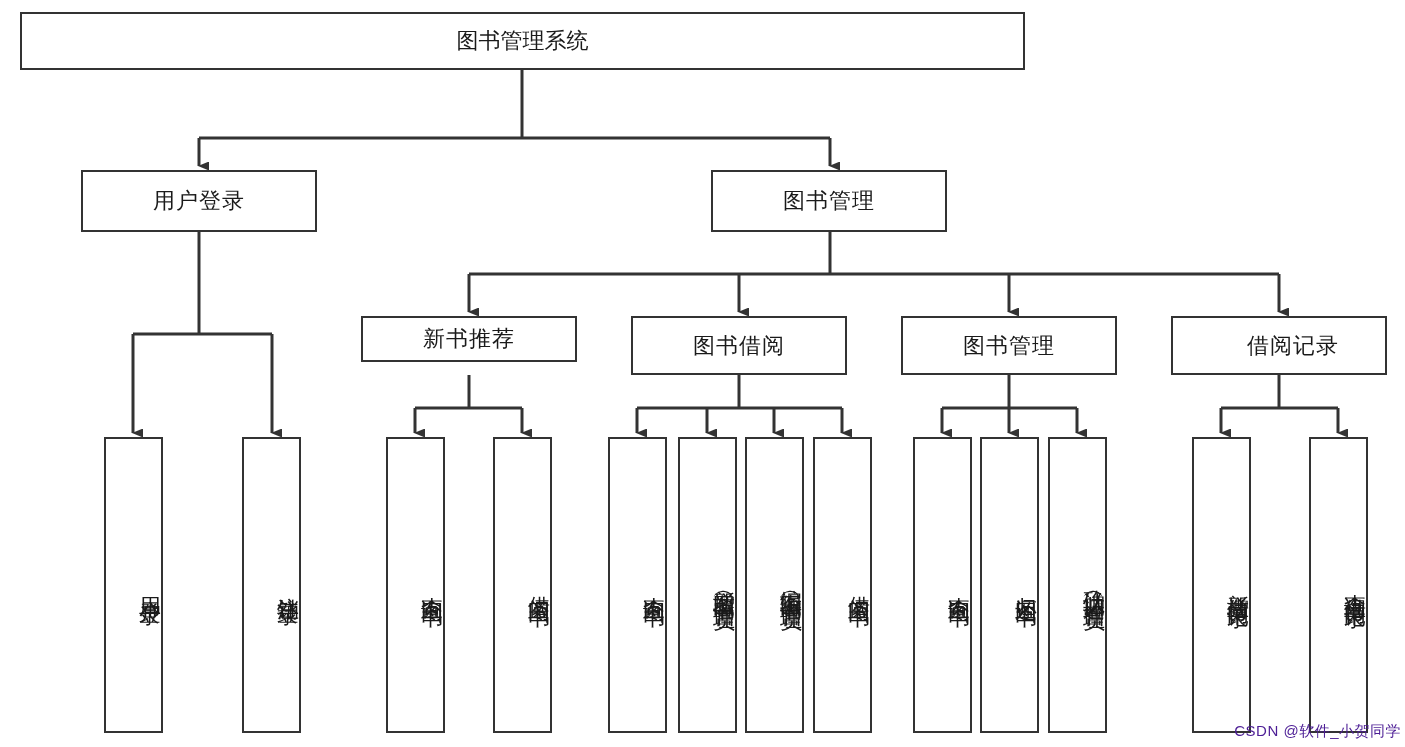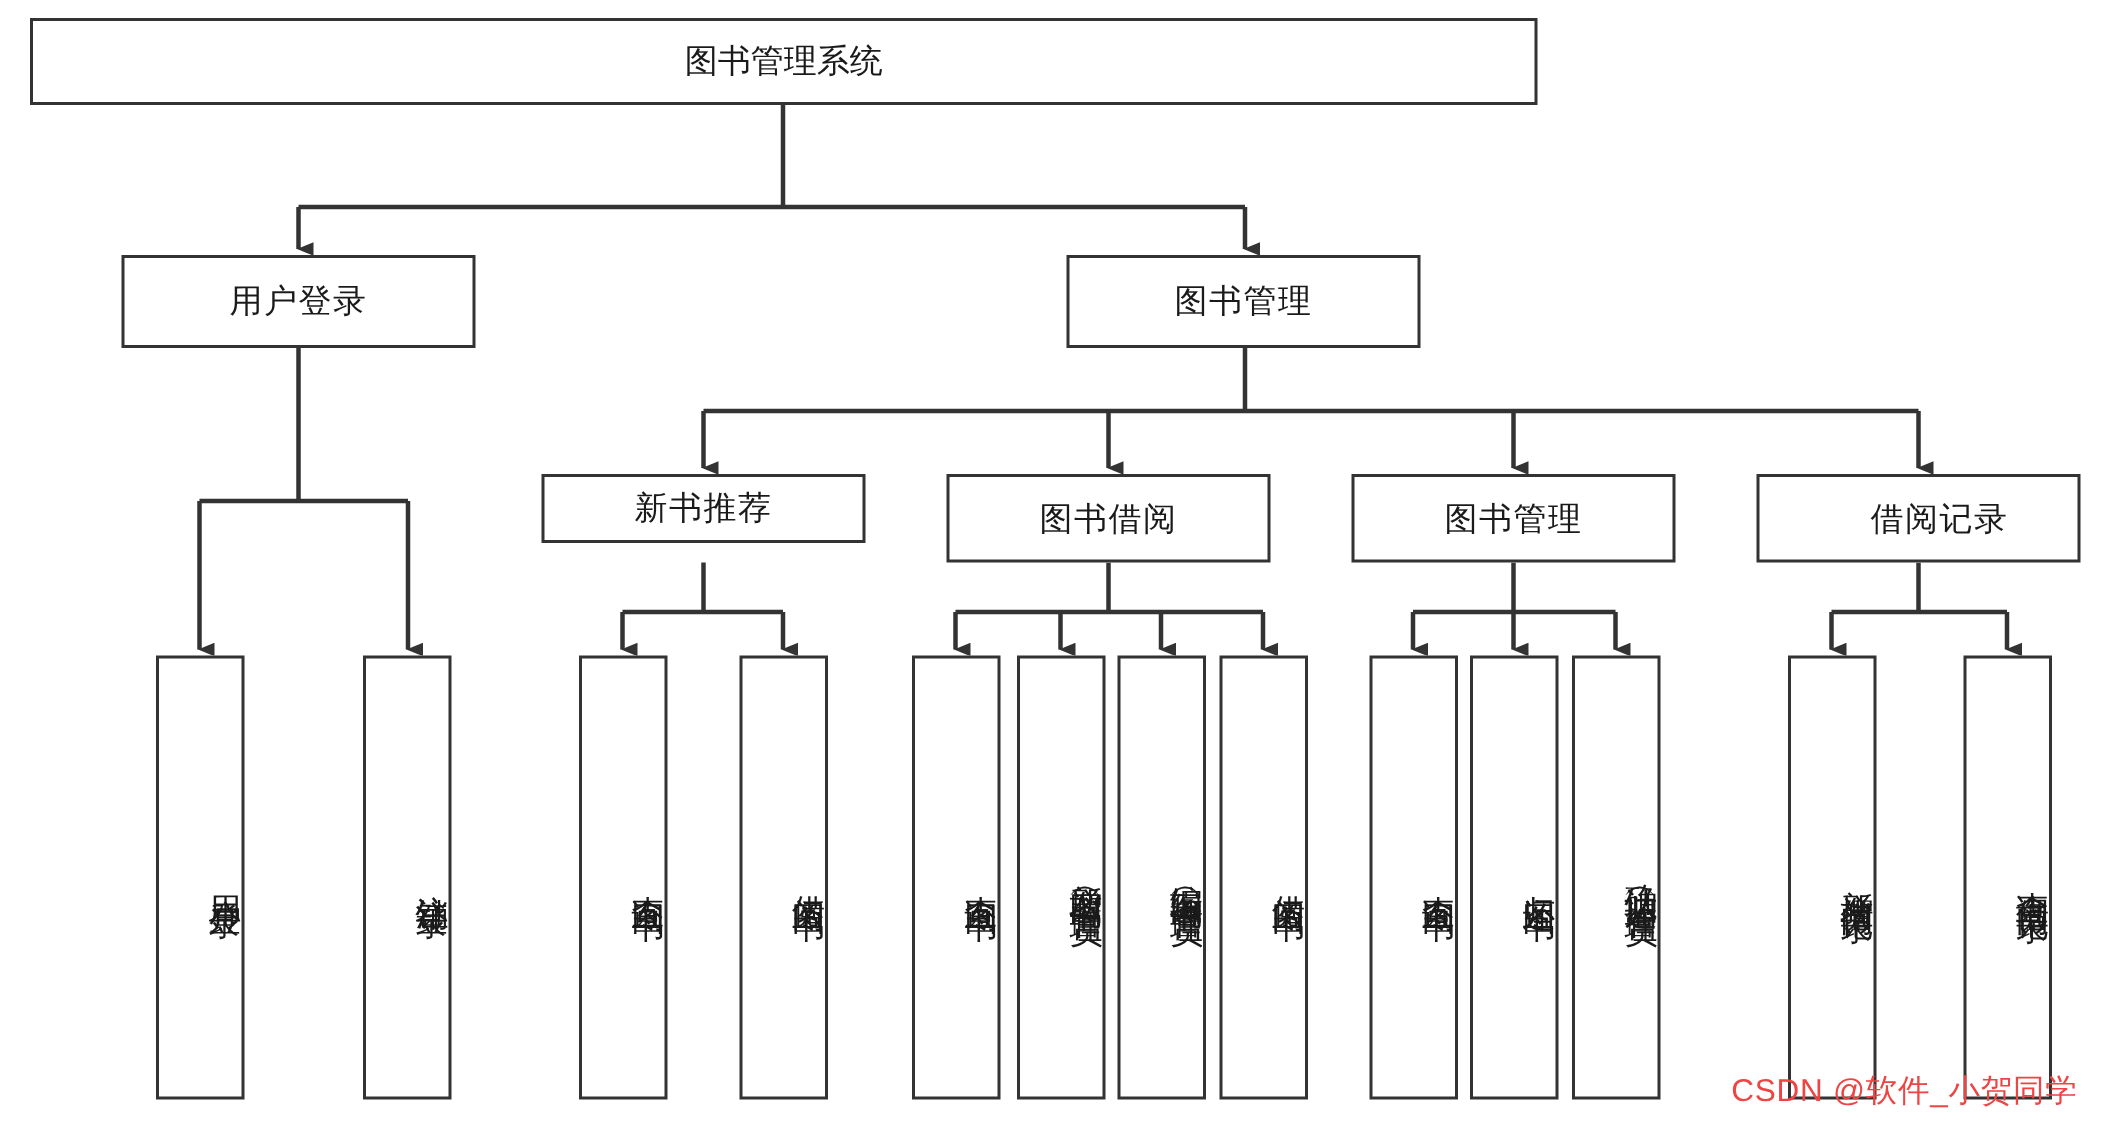--- a/index.html
+++ b/index.html
@@ -36,24 +36,24 @@
   .vtext{
     writing-mode:vertical-rl;
     text-orientation:upright;
     letter-spacing:3px;
     line-height:1;
     font-size:22px;
     white-space:nowrap;
   }
   .watermark{
     position:absolute;
-    right:20px;
+    right:4px;
     bottom:6px;
-    font-size:21px;
-    color:#ef4444;
+    font-size:15px;
+    color:#4c1d95;
     letter-spacing:0.5px;
     white-space:nowrap;
     pointer-events:none;
   }
 </style>
 </head>
 <body>
 
 <div id="diagram">
 

